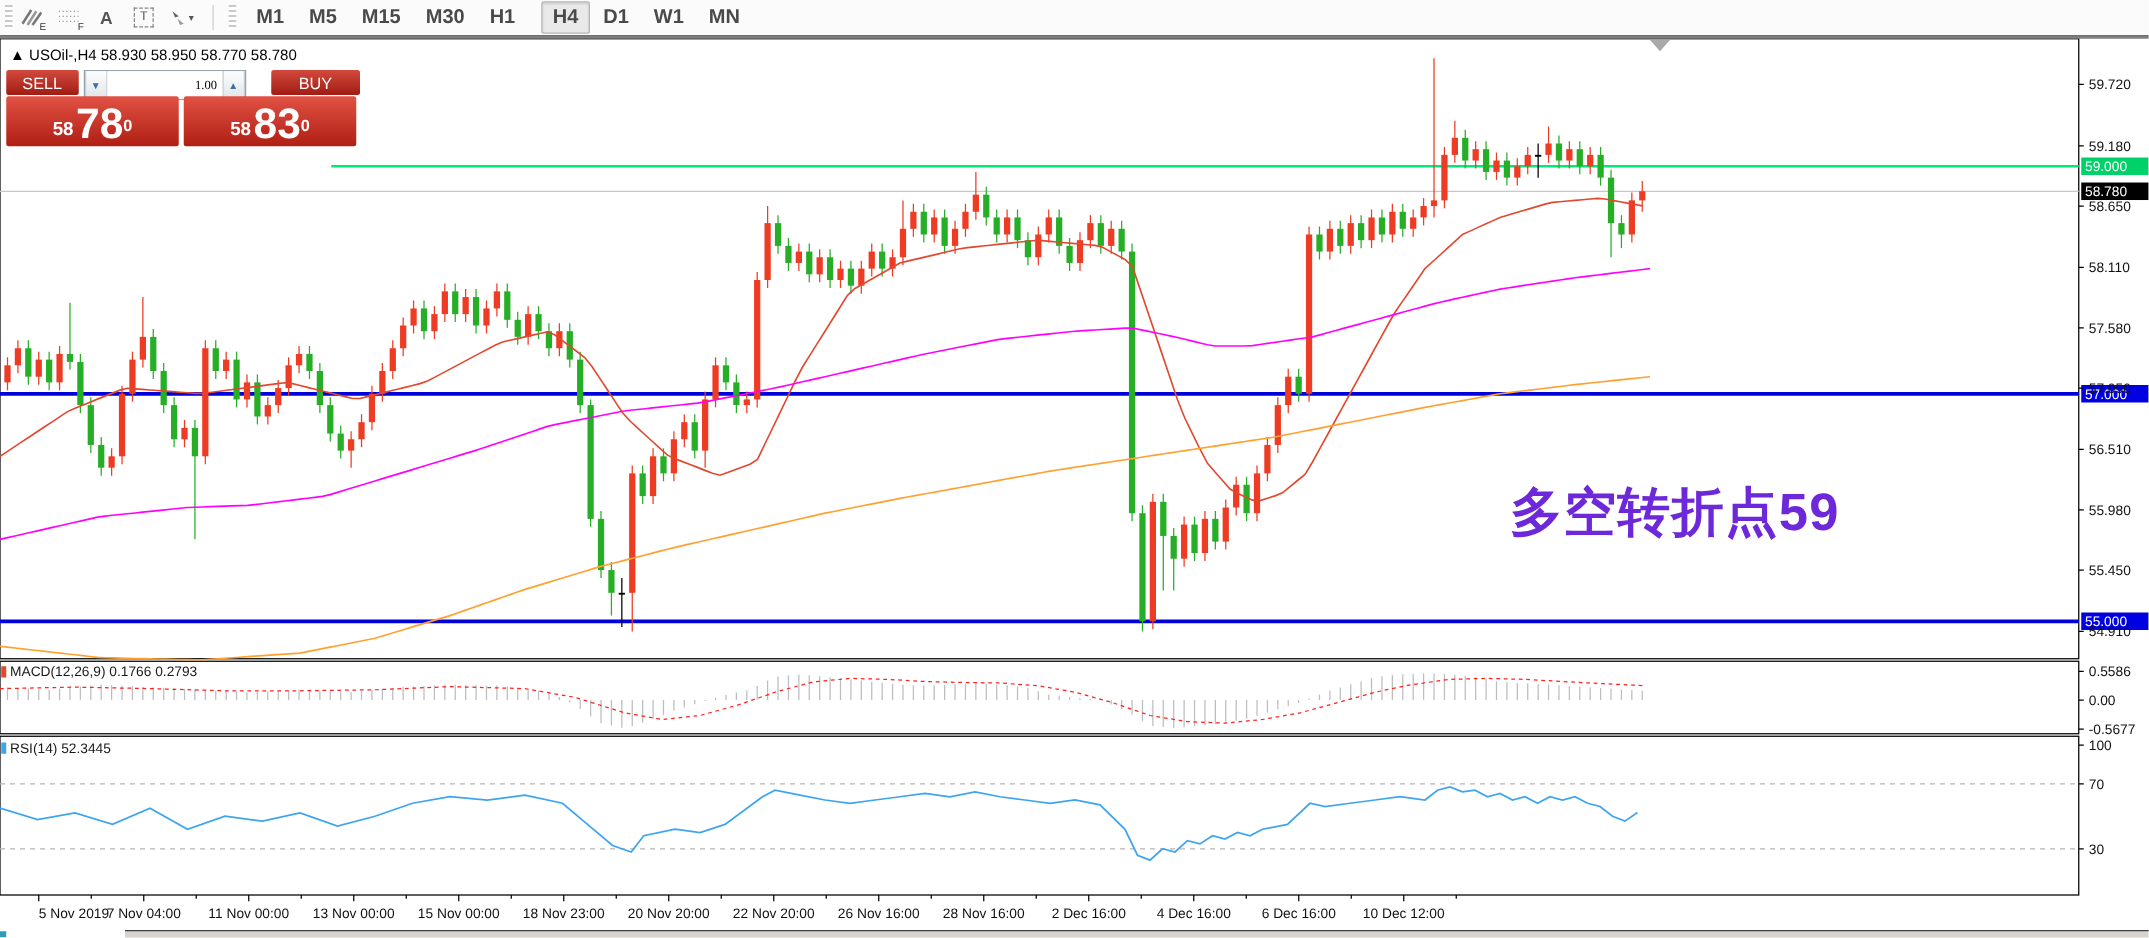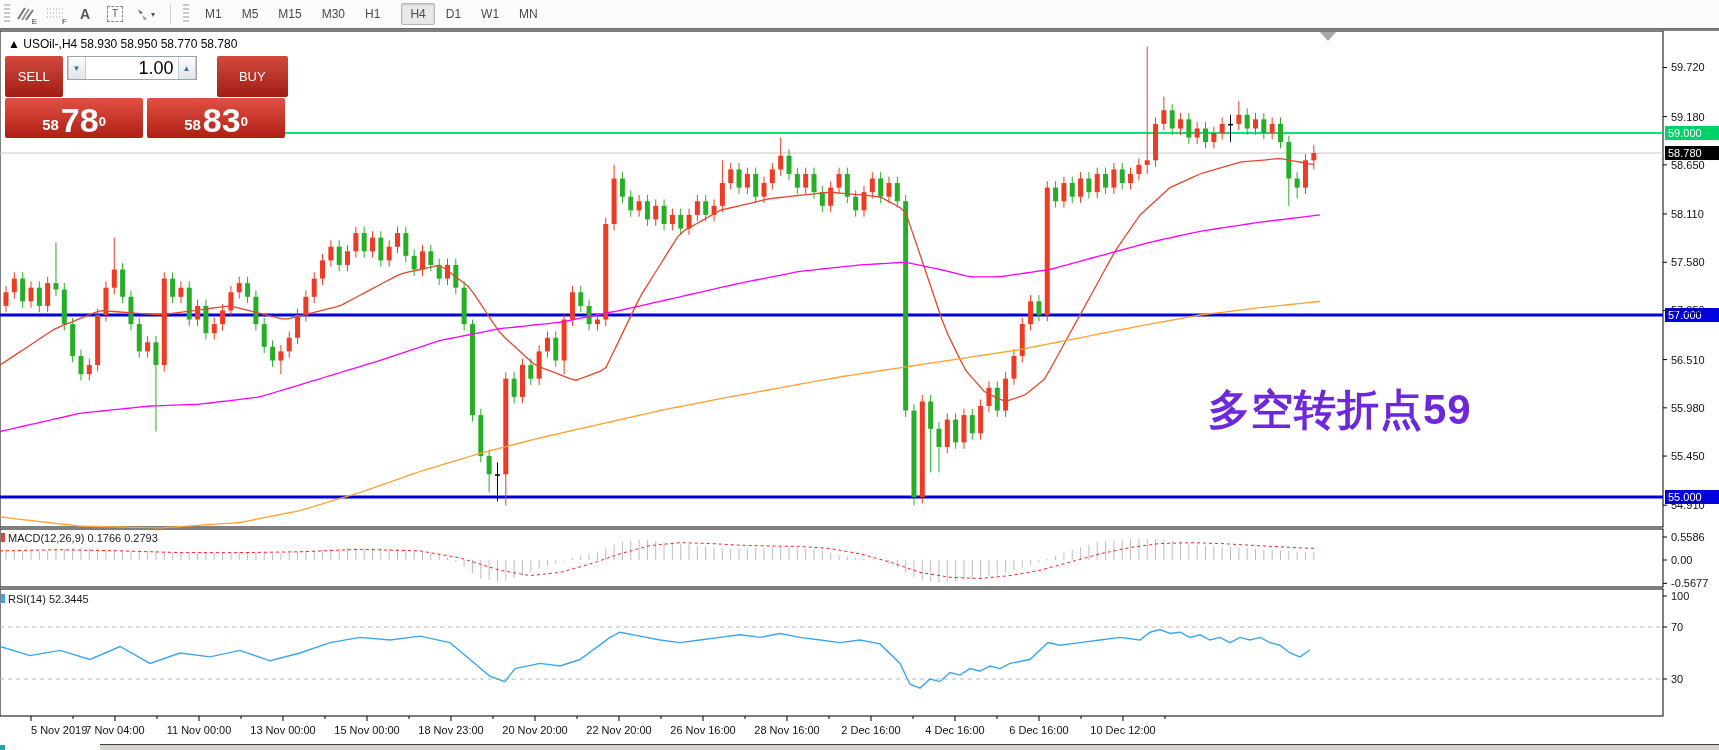--- a/index.html
+++ b/index.html
@@ -14,37 +14,37 @@
     border-bottom:2px solid #6f6f6f;display:flex;align-items:center;
     font-size:12px;color:#4a4a4a;
   }
   .tb-icon{display:inline-flex;align-items:center;justify-content:center;
     width:26px;height:22px;margin:0 2px;color:#555;position:relative;cursor:default;}
   .tb-sub{position:absolute;right:1px;bottom:-1px;font-size:8px;color:#333;}
   .tb-sep{width:1px;height:20px;background:#d0d0d0;margin:0 8px 0 10px;}
   .tb-grip{width:6px;height:20px;margin-left:4px;
     background:repeating-linear-gradient(180deg,#c9c9c9 0 2px,#fff 2px 4px);}
   .tf-btn{padding:3px 8px;margin:0 1px;border:1px solid transparent;border-radius:2px;
-    color:#4a4a4a;font-size:12px;}
+    color:#4a4a4a;font-size:16px;font-weight:bold;}
   .tf-btn.active{background:#e9e9e9;border:1px solid #b5b5b5;box-shadow:inset 0 1px 2px rgba(0,0,0,.15);margin-left:11px;}
   .icon-a{font-weight:bold;font-size:14px;}
   .icon-tbox{border:1px dashed #888;font-size:10px;width:14px;height:14px;line-height:14px;text-align:center;}
   
   .symbol-line{position:absolute;left:8px;top:37px;font-size:12px;color:#000;z-index:6;}
   
   .trade-panel{position:absolute;left:5px;top:56px;width:283px;z-index:6;}
-  .tp-row{display:flex;height:41px;}
+  .tp-row{display:flex;height:20px;}
   .btn-sell,.btn-buy{width:58px;color:#fff;font-size:13px;display:flex;align-items:center;justify-content:center;
     background:linear-gradient(#d24a3c,#a01c14);border-radius:2px;}
   .btn-buy{width:72px;margin-left:20px;}
   .vol-wrap{display:flex;align-items:stretch;margin-left:4px;border:1px solid #9aa4ae;background:#fff;height:22px;}
   .vol-step{width:16px;display:flex;align-items:center;justify-content:center;font-size:8px;color:#3a6ea5;
     background:linear-gradient(#fdfdfd,#dfe5ea);border-left:1px solid #c6ccd2;border-right:1px solid #c6ccd2;}
-  .vol-input{width:86px;border:none;outline:none;text-align:right;font-size:18px;padding-right:4px;
-    font-family:Liberation Sans, sans-serif;}
+  .vol-input{width:86px;border:none;outline:none;text-align:right;font-size:10px;padding-right:4px;
+    font-family:Liberation Serif, serif;}
   .price-tiles{display:flex;margin-top:1px;}
   .tile{width:138px;height:40px;color:#fff;position:relative;border-radius:2px;
     background:linear-gradient(#e05244,#b01e14);display:flex;align-items:flex-end;justify-content:center;}
   .tile+.tile{margin-left:4px;}
   .tile .small{font-size:15px;font-weight:bold;margin:0 2px 5px 0;}
   .tile .big{font-size:34px;font-weight:bold;line-height:36px;}
   .tile .sup{font-size:13px;font-weight:bold;vertical-align:top;position:relative;top:2px;}
   
   .annotation{position:absolute;left:1208px;top:382px;font-size:42px;font-weight:bold;color:#6d28d9;
     z-index:5;letter-spacing:1px;white-space:nowrap;}

